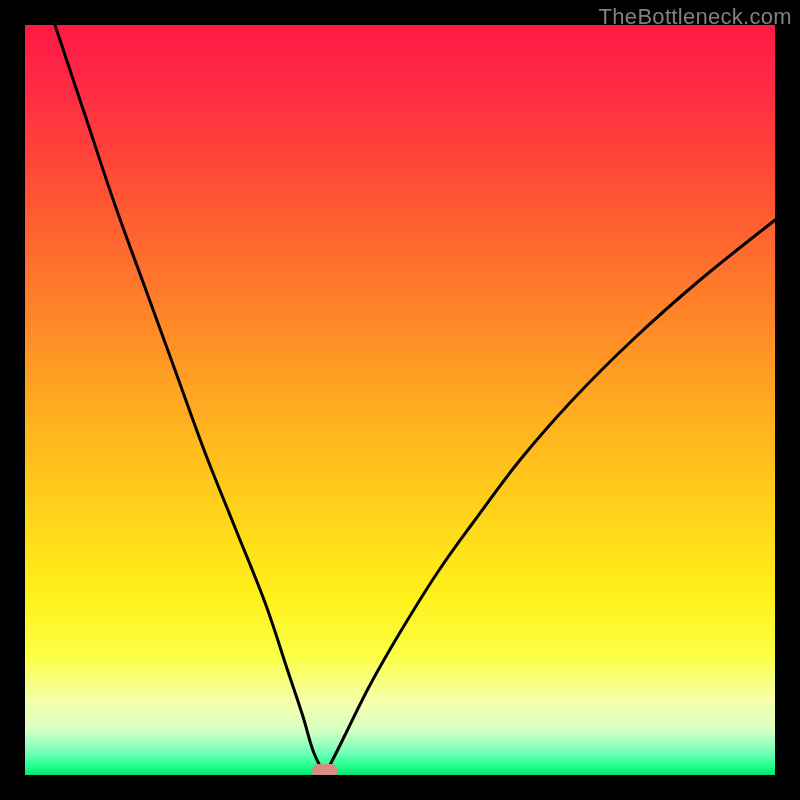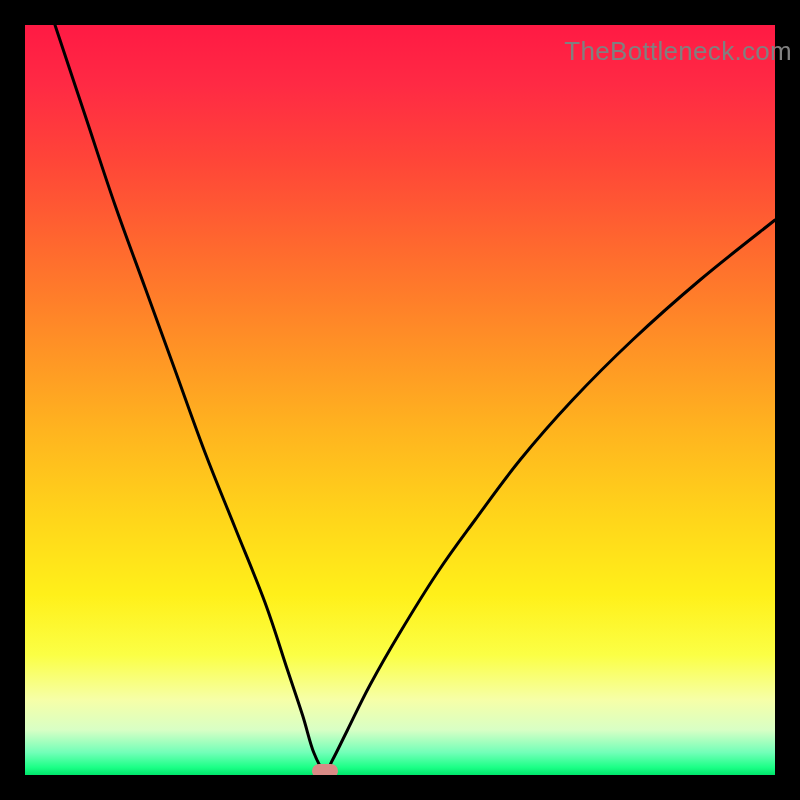--- a/index.html
+++ b/index.html
@@ -58,25 +58,24 @@
     height: 14px;
     border-radius: 7px;
     background: #d98b86;
     transform: translate(-50%, -50%);
   }
   .watermark {
     position: absolute;
     top: 4px;
     right: 8px;
     color: #808080;
-    font-size: 26px;
+    font-size: 22px;
     font-weight: 500;
     letter-spacing: 0.3px;
     user-select: none;
-    margin-top: 32px;
   }
 </style>
 </head>
 <body>
 
 <div class="frame">
 
   <div class="plot">
     <div class="gradient"></div>
 

